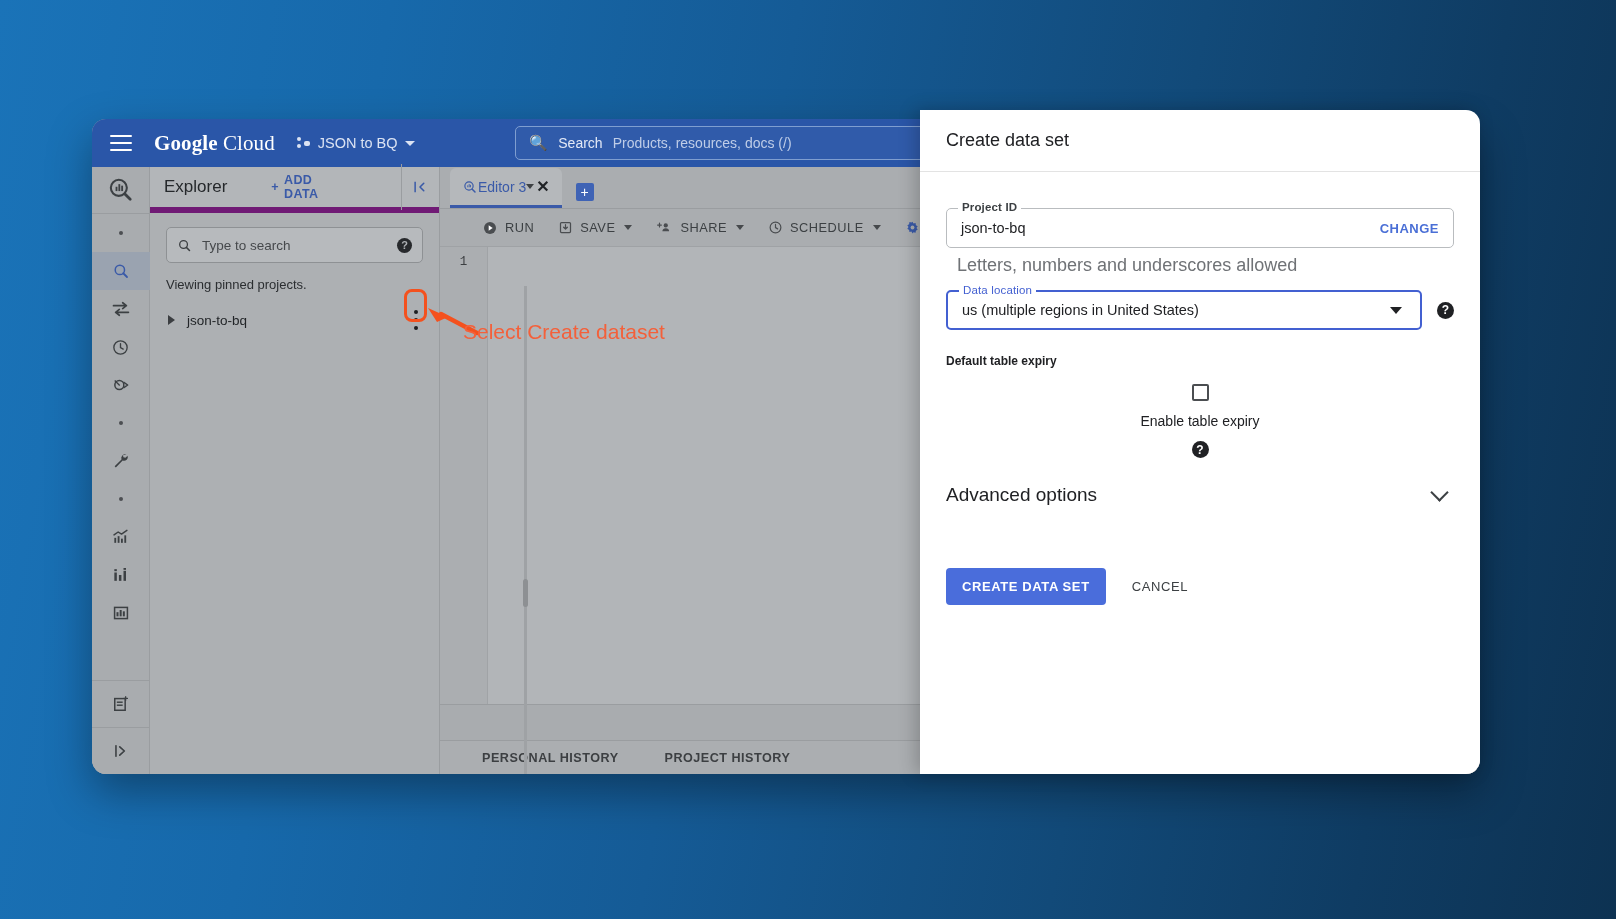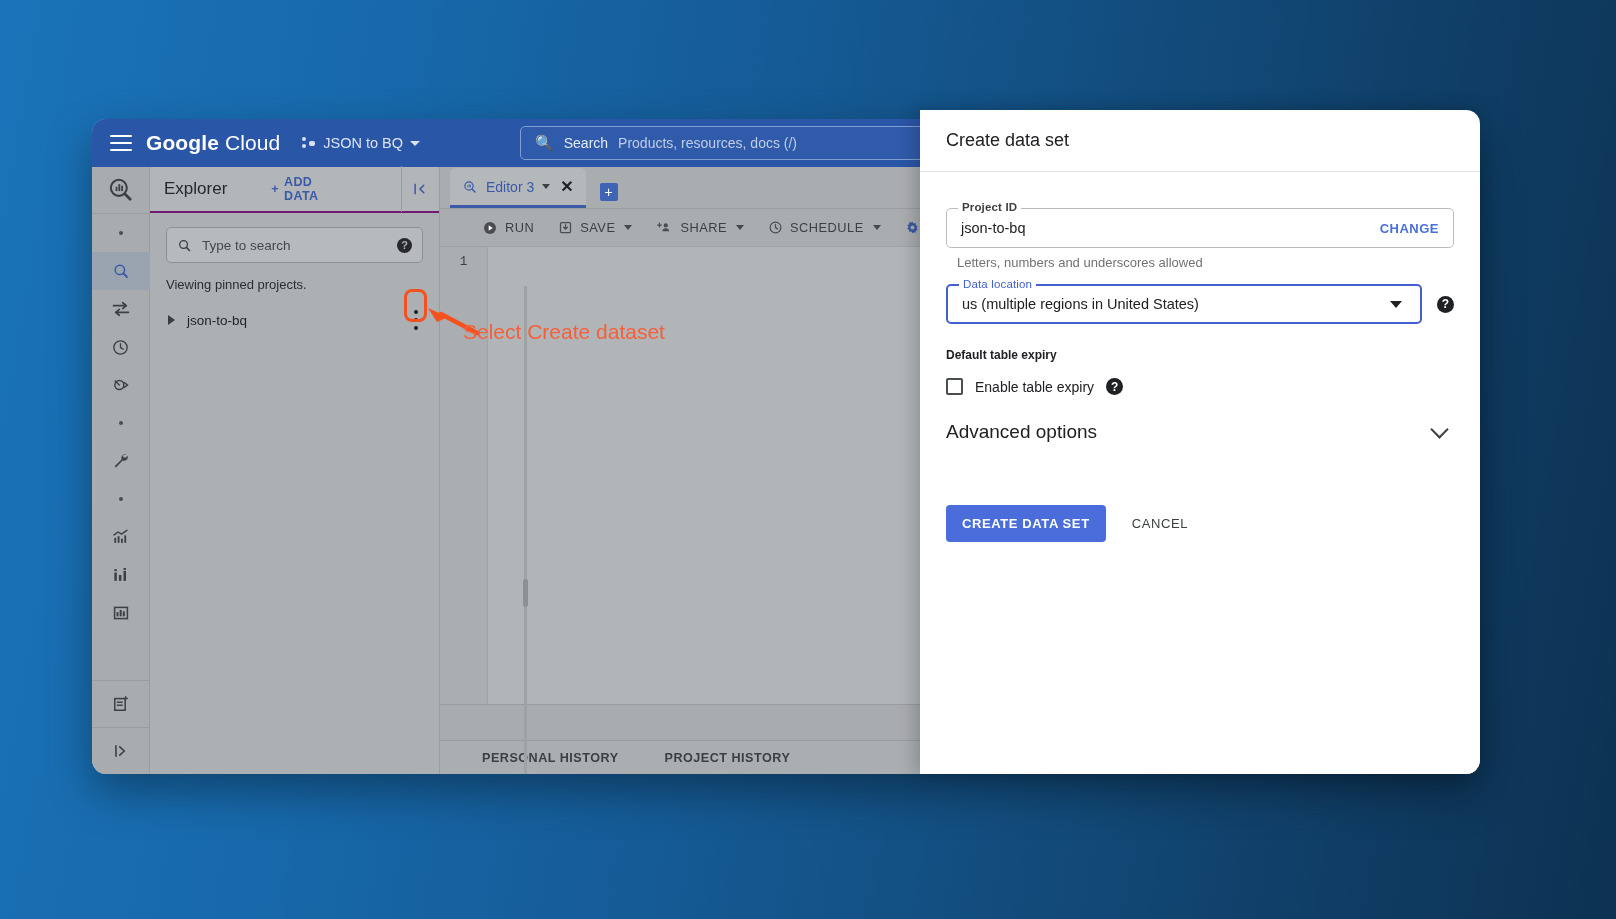--- a/index.html
+++ b/index.html
@@ -31,21 +31,22 @@
     display: flex; align-items: center;
   }
   .hamburger {
     width: 22px; height: 16px; margin-left: 18px; margin-right: 14px;
     display:flex; flex-direction:column; justify-content:space-between;
     cursor: pointer;
   }
   .hamburger span { display:block; height:2px; background:#ffffff; border-radius:1px; }
   .gc-logo {
     color: #ffffff; font-size: 21px; letter-spacing: 0.1px;
-    font-family: Liberation Sans, sans-serif;
+    font-family: Liberation Serif, serif;
+    margin-left: 8px;
   }
   .gc-logo .thin { font-weight: 400; }
   .proj-chip {
     display:flex; align-items:center; gap:7px;
     margin-left: 22px; color:#dbe3f3; font-size:14.5px; cursor:pointer;
   }
   .proj-dots { display:block; width:14px; height:12px; position:relative; }
   .proj-dots i {
     position:absolute; background:#dbe3f3; border-radius:50%; width:4px; height:4px; display:block;
   }
@@ -93,21 +94,21 @@
   .rail-spacer { flex:1; }
 
   
   #explorer {
     width: 290px; background:#adb0b3; position:relative;
     border-right:1px solid #9a9da0;
     display:flex; flex-direction:column;
   }
   #explorer-head {
     height: 46px; display:flex; align-items:center;
-    background:#b3b6b9; border-bottom:2px solid #701a75;
+    background:#b3b6b9; border-bottom:6px solid #701a75;
     padding: 0 0 0 14px;
     gap: 44px;
   }
   #explorer-title { font-size:17px; color:#25282b; flex:1; }
   #add-data-btn {
     display:flex; align-items:center; gap:5px; color:#3a5aa8;
     font-size:12.5px; font-weight:bold; letter-spacing:0.4px; cursor:pointer;
     padding-right:14px;
   }
   #collapse-btn {
@@ -160,21 +161,21 @@
   }
 
   
   #editor-area { flex:1; position:relative; background:#aaadb0; display:flex; flex-direction:column; }
   #tabstrip {
     height: 42px; display:flex; align-items:flex-end; background:#aaadb0;
     border-bottom:1px solid #9a9da0; padding-left:10px;
   }
   #tab-editor3 {
     height:40px; background:#b5b8bb; border-top-left-radius:6px; border-top-right-radius:6px;
-    display:flex; align-items:center; gap:8px; padding: 0 12px;
+    display:flex; align-items:center; padding: 0 12px;
     color:#3a5aa8; font-size:14px; border-bottom:3px solid #3a5aa8; cursor:pointer;
   }
   .tab-caret { width:0;height:0;border-left:4px solid transparent;border-right:4px solid transparent;border-top:5px solid #3d4043; }
   .tab-x { color:#1f2225; font-size:16px; font-weight:bold; cursor:pointer; margin-left:2px;}
   #tab-add {
     margin-left:14px; margin-bottom:7px; width:18px;height:18px; background:#3f63b5;
     color:#fff; font-size:14px; display:flex;align-items:center;justify-content:center;
     border-radius:2px; cursor:pointer;
   }
   #toolbar {
@@ -226,37 +227,37 @@
     display:flex; align-items:center; padding: 0 14px; margin-top: 14px;
   }
   .field-outlined.focused { border:2px solid #4360d1; }
   .fl-label {
     position:absolute; top:-8px; left:11px; background:#ffffff; padding: 0 4px;
     font-size:11.5px; font-weight:bold; color:#3c4043; letter-spacing:0.15px;
   }
   .field-outlined.focused .fl-label { color:#4360d1; font-weight:normal; font-size:11.5px;}
   .fv { font-size:14.5px; color:#202124; flex:1; }
   #change-link { color:#4a6fd6; font-size:13px; font-weight:bold; letter-spacing:0.5px; cursor:pointer; }
-  .helper-text { margin-top:7px; margin-left:11px; font-size:13px; color:#6f7276; }
+  .helper-text { margin-top:7px; margin-left:11px; font-size:18px; color:#6f7276; }
 
   .select-caret {
     width:0;height:0;border-left:6px solid transparent;border-right:6px solid transparent;
     border-top:7px solid #202124; margin-right:4px;
   }
   #loc-row { display:flex; align-items:center; gap:0; margin-top:14px; }
   #loc-row .field-outlined { flex:1; margin-top:0; }
   #loc-help { margin-left:15px; }
   .help-dot-dark {
     width:17px;height:17px;border-radius:50%;background:#202124;color:#ffffff;
     font-size:12px;font-weight:bold;display:flex;align-items:center;justify-content:center;
     cursor:pointer; flex:none;
   }
 
   .section-title { font-size:12px; font-weight:bold; color:#202124; margin-top:24px; }
-  #expiry-row { display:flex; align-items:center; gap:12px; margin-top:16px; }
+  #expiry-row { display:flex; align-items:center; gap:12px; margin-top:16px;flex-direction:column; }
   .checkbox-box { width:17px;height:17px;border:2px solid #4b4e51; border-radius:2px; cursor:pointer; }
   #expiry-label { font-size:14px; color:#202124; }
 
   #age-field {
     margin-top:20px; height:42px; border:1px solid #dcdcdc; border-radius:5px;
     display:flex; align-items:center; padding: 0 14px;
   }
   #age-ph { flex:1; font-size:14px; color:#9aa0a6; }
   #age-unit { font-size:14px; color:#6f7276; }
 

